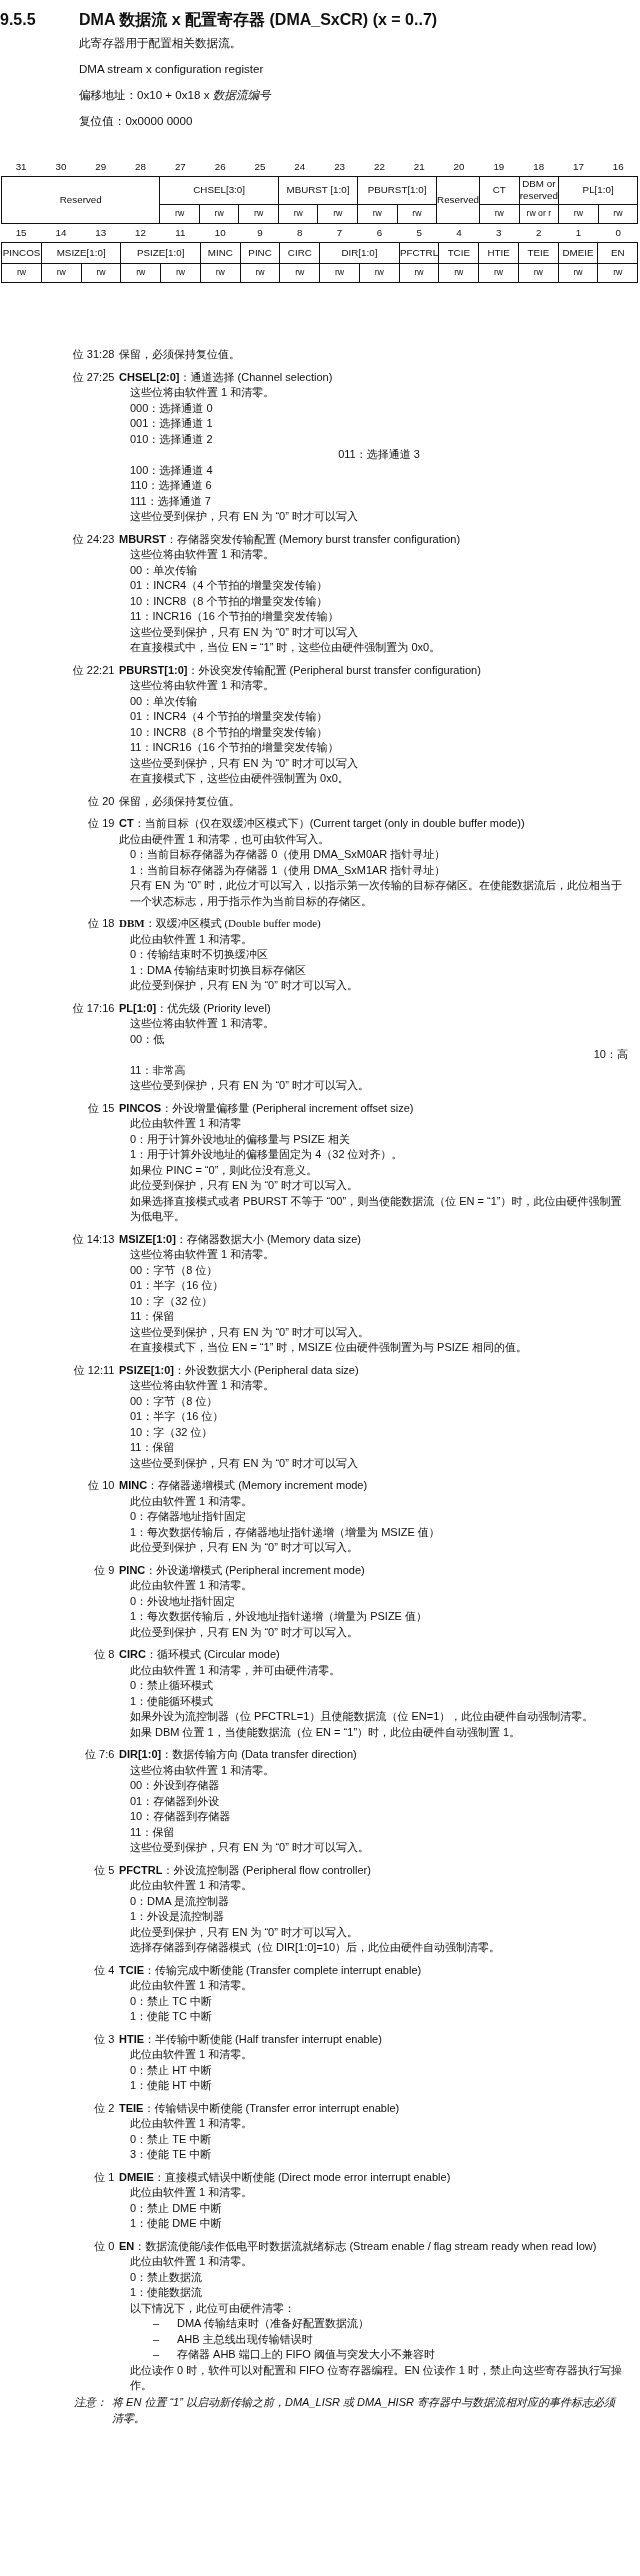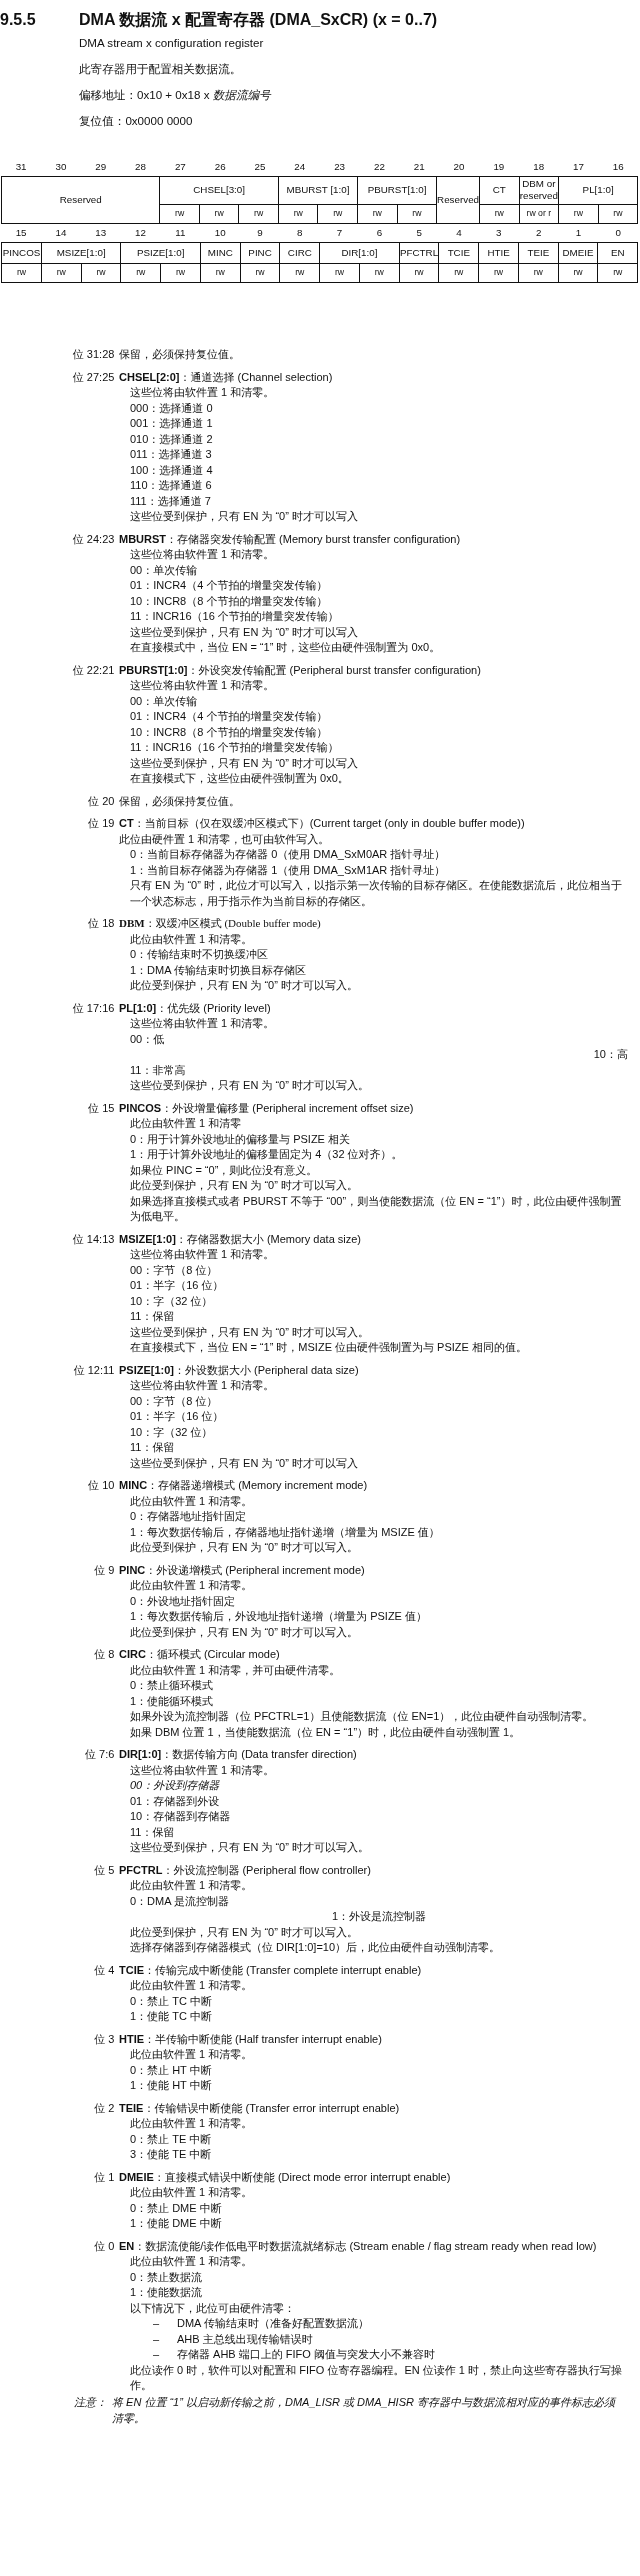--- a/index.html
+++ b/index.html
@@ -65,22 +65,22 @@
 <body>
 
 <div class="page">
 
   <div class="sec-heading">
     <span class="sec-num">9.5.5</span>
     <span class="sec-title">DMA 数据流 x 配置寄存器 (DMA_SxCR) (x = 0..7)</span>
   </div>
 
   <div class="intro">
+    <p>此寄存器用于配置相关数据流。</p>
     <p>DMA stream x configuration register</p>
-    <p>此寄存器用于配置相关数据流。</p>
     <p><span>偏移地址：0x10 + 0x18 x </span><span class="it">数据流编号</span></p>
     <p>复位值：0x0000 0000</p>
   </div>
 
   <div class="reg">
     <div class="bitnums" id="hi-bitnums">
         <div>31</div>
         <div>30</div>
         <div>29</div>
         <div>28</div>
@@ -178,21 +178,21 @@
       </div>
       <div class="field">
         <div class="head">
           <span class="bitlbl">位 27:25</span>
           <span style="white-space: normal; width: 498px;"><span class="name">CHSEL[2:0]</span><span>：通道选择 (Channel selection)</span></span>
         </div>
         <div class="body" style="width: 498px;">这些位将由软件置 1 和清零。</div>
         <div class="body" style="width: 498px;">000：选择通道 0</div>
         <div class="body" style="width: 498px;">001：选择通道 1</div>
         <div class="body" style="width: 498px;">010：选择通道 2</div>
-        <div class="body" style="width: 498px;">011：选择通道 3</div>
+        <div class="body" style="width: 498px; text-align: center;">011：选择通道 3</div>
         <div class="body" style="width: 498px;">100：选择通道 4</div>
         <div class="body" style="width: 498px;">110：选择通道 6</div>
         <div class="body" style="width: 498px;">111：选择通道 7</div>
         <div class="body" style="width: 498px;">这些位受到保护，只有 EN 为 “0” 时才可以写入</div>
       </div>
       <div class="field">
         <div class="head">
           <span class="bitlbl">位 24:23</span>
           <span style="white-space: normal; width: 498px;"><span class="name">MBURST</span><span>：存储器突发传输配置 (Memory burst transfer configuration)</span></span>
         </div>
@@ -321,34 +321,34 @@
         <div class="body" style="width: 498px;">1：使能循环模式</div>
         <div class="body" style="width: 498px;">如果外设为流控制器（位 PFCTRL=1）且使能数据流（位 EN=1），此位由硬件自动强制清零。</div>
         <div class="body" style="width: 498px;">如果 DBM 位置 1，当使能数据流（位 EN = “1”）时，此位由硬件自动强制置 1。</div>
       </div>
       <div class="field">
         <div class="head">
           <span class="bitlbl">位 7:6</span>
           <span style="white-space: normal; width: 498px;"><span class="name">DIR[1:0]</span><span>：数据传输方向 (Data transfer direction)</span></span>
         </div>
         <div class="body" style="width: 498px;">这些位将由软件置 1 和清零。</div>
-        <div class="body" style="width: 498px; font-style: italic;">00：外设到存储器</div>
+        <div class="body" style="width: 498px;">00：外设到存储器</div>
         <div class="body" style="width: 498px;">01：存储器到外设</div>
         <div class="body" style="width: 498px;">10：存储器到存储器</div>
         <div class="body" style="width: 498px;">11：保留</div>
         <div class="body" style="width: 498px;">这些位受到保护，只有 EN 为 “0” 时才可以写入。</div>
       </div>
       <div class="field">
         <div class="head">
           <span class="bitlbl">位 5</span>
           <span style="white-space: normal; width: 498px;"><span class="name">PFCTRL</span><span>：外设流控制器 (Peripheral flow controller)</span></span>
         </div>
         <div class="body" style="width: 498px;">此位由软件置 1 和清零。</div>
         <div class="body" style="width: 498px;">0：DMA 是流控制器</div>
-        <div class="body" style="width: 498px; text-align: center;">1：外设是流控制器</div>
+        <div class="body" style="width: 498px;">1：外设是流控制器</div>
         <div class="body" style="width: 498px;">此位受到保护，只有 EN 为 “0” 时才可以写入。</div>
         <div class="body" style="width: 498px;">选择存储器到存储器模式（位 DIR[1:0]=10）后，此位由硬件自动强制清零。</div>
       </div>
       <div class="field">
         <div class="head">
           <span class="bitlbl">位 4</span>
           <span style="white-space: normal; width: 498px;"><span class="name">TCIE</span><span>：传输完成中断使能 (Transfer complete interrupt enable)</span></span>
         </div>
         <div class="body" style="width: 498px;">此位由软件置 1 和清零。</div>
         <div class="body" style="width: 498px;">0：禁止 TC 中断</div>

